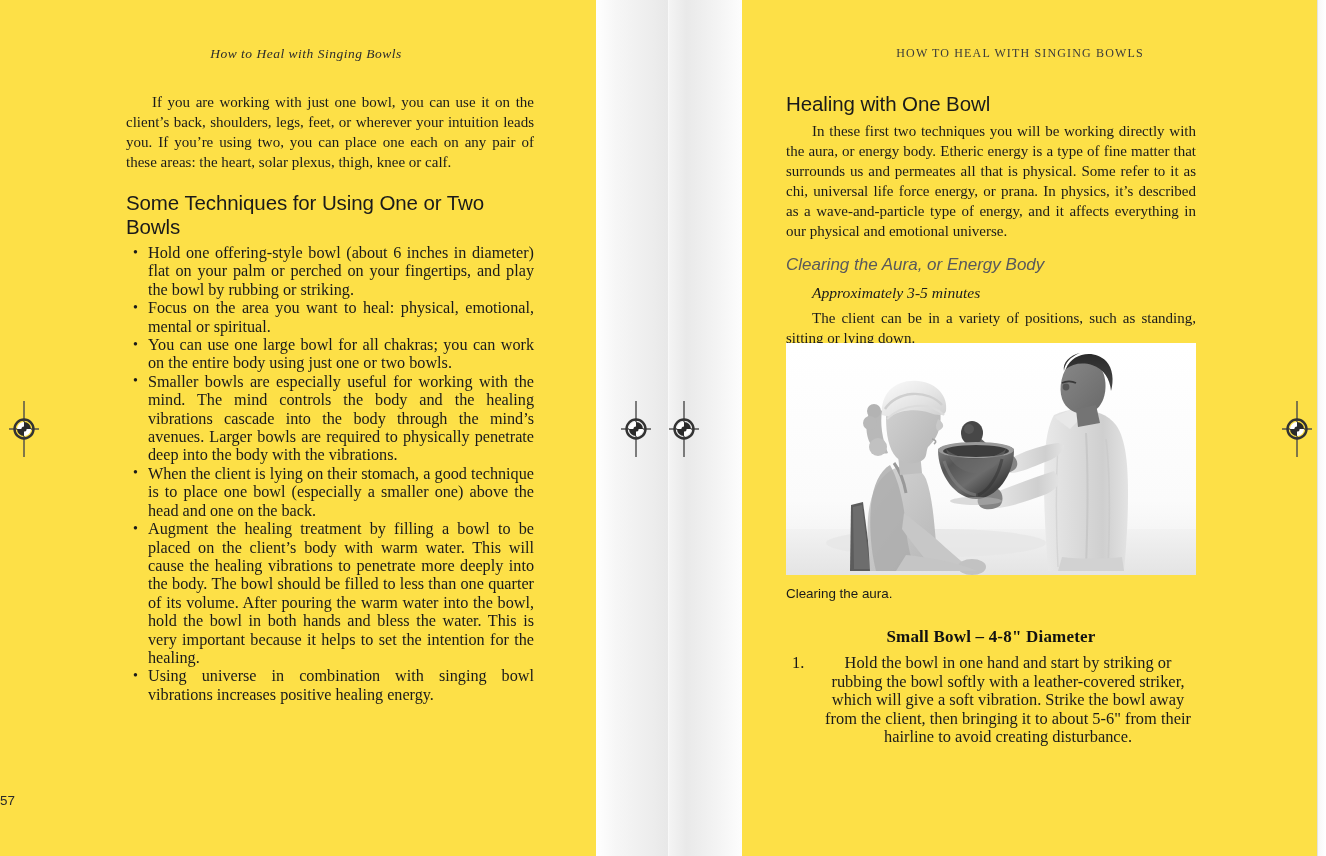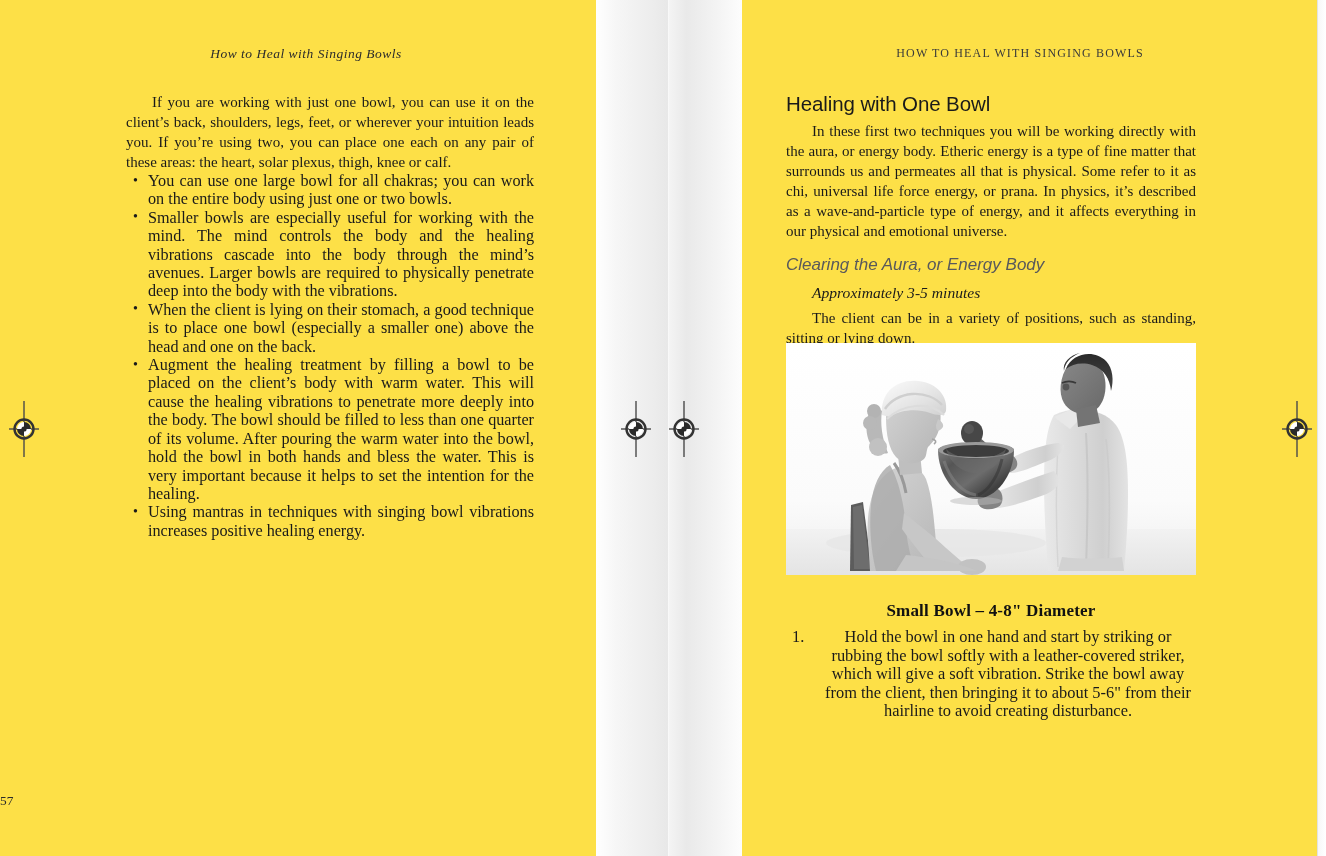--- a/index.html
+++ b/index.html
@@ -226,21 +226,21 @@
     color: #111111;
     letter-spacing: .2px;
   }
 
   
   .folio {
     position: absolute;
     top: 793px;
     width: 100%;
     text-align: left;
-    font-family: Liberation Serif, serif;
+    font-family: Liberation Sans, sans-serif;
     font-size: 13.4px;
     color: #2a2a2a;
   }
 
   
   .regmark {
     position: absolute;
     width: 32px;
     height: 58px;
     pointer-events: none;
@@ -253,27 +253,30 @@
 <div id="spread">
 
   <div class="page" id="page-left">
 
     <div class="runhead runhead-left">How to Heal with Singing Bowls</div>
 
     <div class="col" id="col-left">
 
       <p class="body">If you are working with just one bowl, you can use it on the client’s back, shoulders, legs, feet, or wherever your intuition leads you. If you’re using two, you can place one each on any pair of these areas: the heart, solar plexus, thigh, knee or calf.</p>
 
+      <h2 class="sans-head">Some Techniques for Using One or Two Bowls</h2>
 
       <ul class="bullets" id="left-bullets">
+        <li>Hold one offering-style bowl (about 6 inches in diameter) flat on your palm or perched on your fingertips, and play the bowl by rubbing or striking.</li>
+        <li>Focus on the area you want to heal: physical, emotional, mental or spiritual.</li>
         <li>You can use one large bowl for all chakras; you can work on the entire body using just one or two bowls.</li>
         <li>Smaller bowls are especially useful for working with the mind. The mind controls the body and the healing vibrations cascade into the body through the mind’s avenues. Larger bowls are required to physically penetrate deep into the body with the vibrations.</li>
         <li>When the client is lying on their stomach, a good technique is to place one bowl (especially a smaller one) above the head and one on the back.</li>
         <li>Augment the healing treatment by filling a bowl to be placed on the client’s body with warm water. This will cause the healing vibrations to penetrate more deeply into the body. The bowl should be filled to less than one quarter of its volume. After pouring the warm water into the bowl, hold the bowl in both hands and bless the water. This is very important because it helps to set the intention for the healing.</li>
-        <li>Using mantras in techniques with singing bowl vibrations increases positive healing energy.</li>
+        <li>Using universe in combination with singing bowl vibrations increases positive healing energy.</li>
       </ul>
 
     </div>
 
     <div class="folio">57</div>
   </div>
 
   <div class="page" id="page-right">
 
     <div class="runhead runhead-right">HOW TO HEAL WITH SINGING BOWLS</div>
@@ -429,20 +432,21 @@
         <path d="M160 106 C166 112 178 116 190 116 C202 116 214 112 220 106
                  C216 120 204 130 190 130 C176 130 164 120 160 106 Z" fill="#6e6e6b" opacity=".55"></path>
 
         <path d="M158 118 C164 136 176 150 190 152" stroke="#85857f" stroke-width="3" fill="none" opacity=".55"></path>
         <path d="M216 116 C212 134 202 148 192 152" stroke="#2f2f2d" stroke-width="3" fill="none" opacity=".5"></path>
 
         <ellipse cx="190" cy="158" rx="26" ry="4" fill="#b9b9b9" opacity=".5"></ellipse>
       </svg>
     </div>
 
+    <div class="photo-caption">Clearing the aura.</div>
 
     <div style="height:26px"></div>
 
     <h4 class="centered-head">Small Bowl – 4-8" Diameter</h4>
 
     <ol class="numbers">
       <li>Hold the bowl in one hand and start by striking or rubbing the bowl softly with a leather-covered striker, which will give a soft vibration. Strike the bowl away from the client, then bringing it to about 5-6" from their hairline to avoid creating disturbance.</li>
     </ol>
   </div>
 

